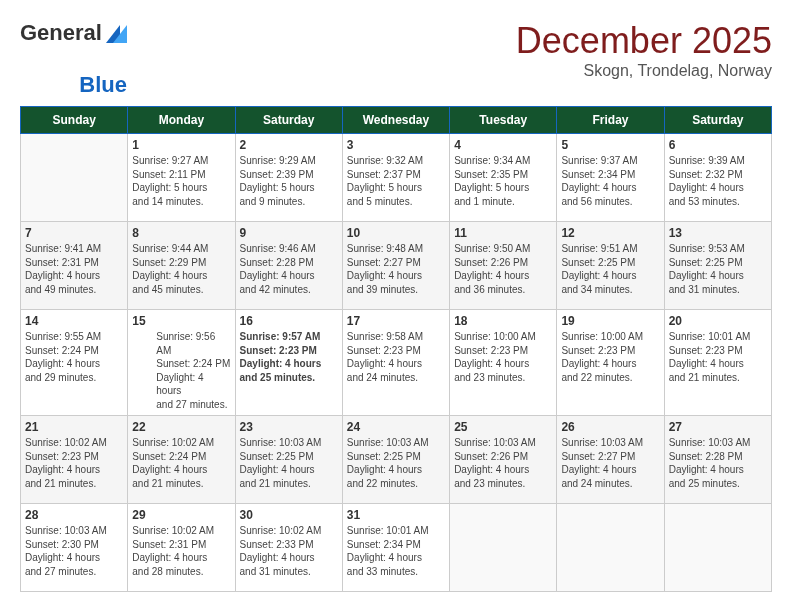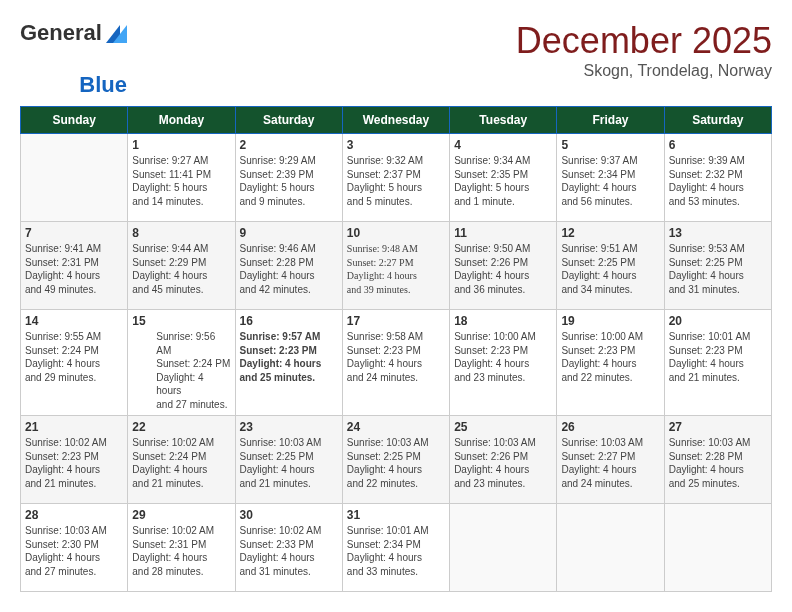--- a/index.html
+++ b/index.html
@@ -123,21 +123,21 @@
         <th>Friday</th>
         <th>Saturday</th>
       </tr>
   </thead>
   <tbody id="calendar-body">
   <tr>
         <td class="empty-cell"></td>
         <td>
           <div class="day-number">1</div>
           <div class="day-info" style="white-space: pre-line;">Sunrise: 9:27 AM
-Sunset: 11:41 PM
+Sunset: 2:11 PM
 Daylight: 5 hours
 and 14 minutes.</div>
         </td>
         <td>
           <div class="day-number">2</div>
           <div class="day-info" style="white-space: pre-line;">Sunrise: 9:29 AM
 Sunset: 2:39 PM
 Daylight: 5 hours
 and 9 minutes.</div>
         </td>
@@ -187,21 +187,21 @@
         </td>
         <td>
           <div class="day-number">9</div>
           <div class="day-info" style="white-space: pre-line;">Sunrise: 9:46 AM
 Sunset: 2:28 PM
 Daylight: 4 hours
 and 42 minutes.</div>
         </td>
         <td>
           <div class="day-number">10</div>
-          <div class="day-info" style="white-space: pre-line; font-family: Liberation Serif, serif;">Sunrise: 9:48 AM
+          <div class="day-info" style="white-space: pre-line;">Sunrise: 9:48 AM
 Sunset: 2:27 PM
 Daylight: 4 hours
 and 39 minutes.</div>
         </td>
         <td>
           <div class="day-number">11</div>
           <div class="day-info" style="white-space: pre-line;">Sunrise: 9:50 AM
 Sunset: 2:26 PM
 Daylight: 4 hours
 and 36 minutes.</div>

